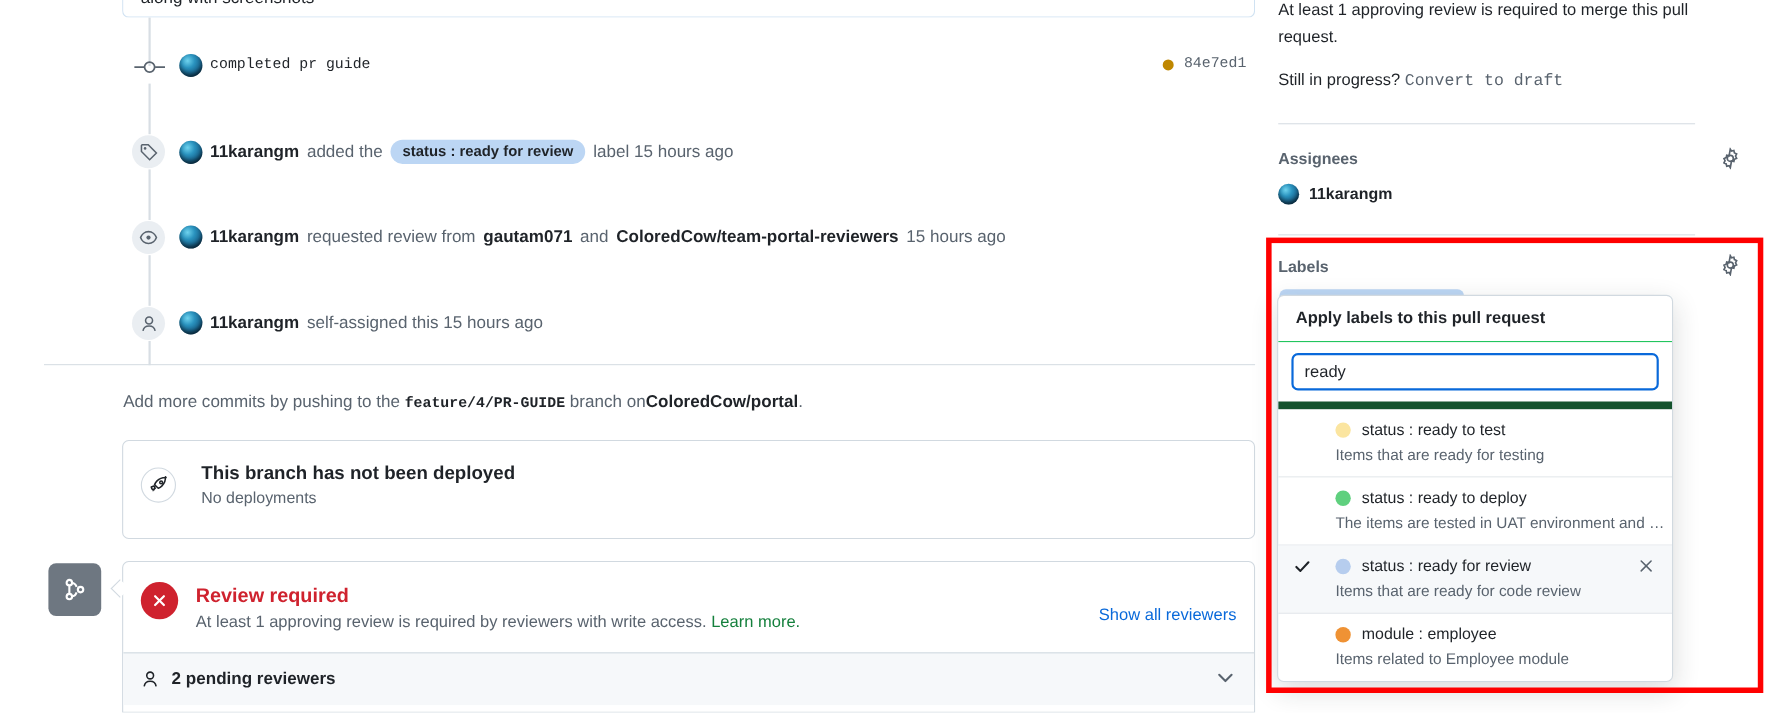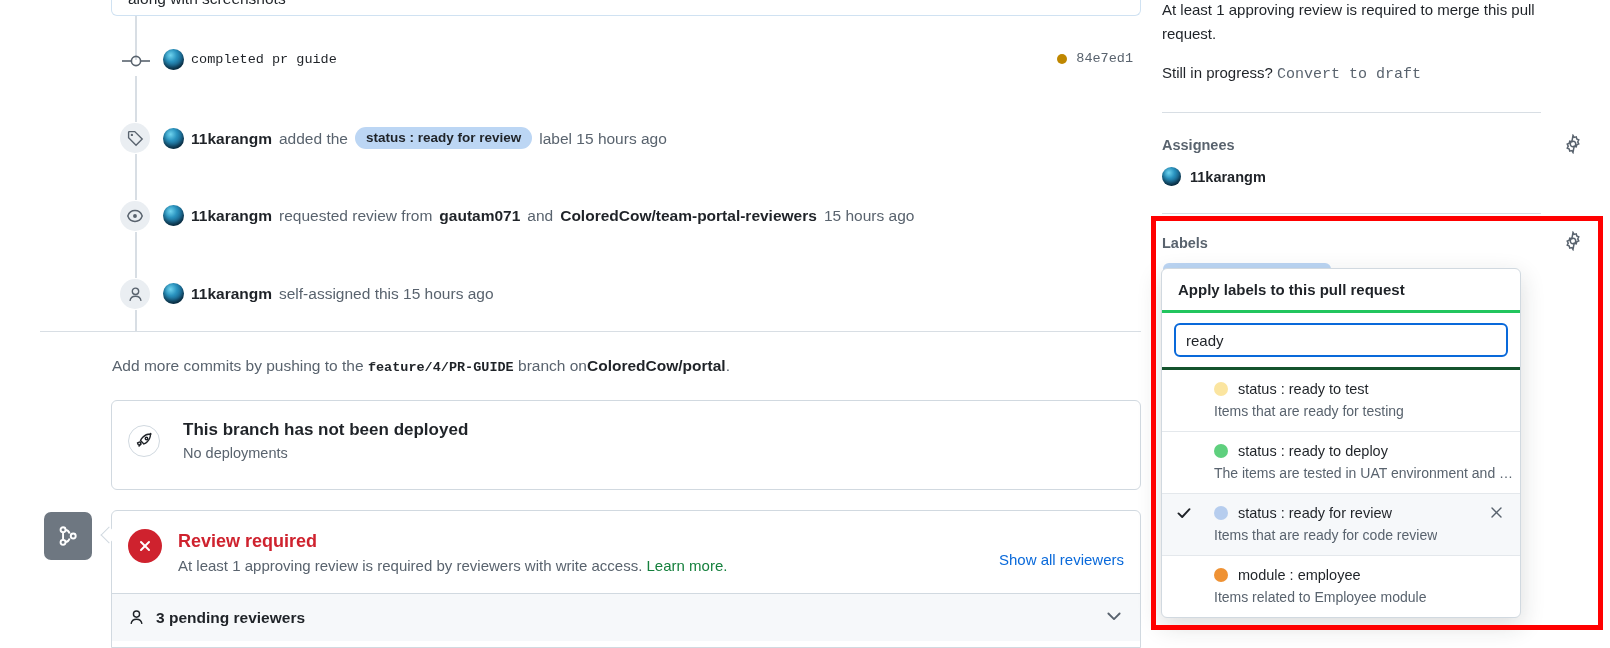--- a/index.html
+++ b/index.html
@@ -294,28 +294,28 @@
     width: 360px;
     background: #fff;
     border: 1px solid #d1d9e0;
     border-radius: 6px;
     box-shadow: 0 8px 24px rgba(31,35,40,.16);
     z-index: 6;
     overflow: hidden;
   }
   .popup-head {
     padding: 12px 16px;
-    border-bottom: 3px solid #22c55e;
+    border-bottom: 1px solid #22c55e;
     font-size: 15px;
     font-weight: 600;
     color: #1f2328;
   }
   .popup-search-wrap {
     padding: 10px 12px;
-    border-bottom: 3px solid #14532d;
+    border-bottom: 7px solid #14532d;
   }
   .popup-search {
     width: 100%;
     height: 34px;
     border: 2px solid #0969da;
     border-radius: 6px;
     padding: 0 10px;
     font-size: 15px;
     font-family: "Liberation Sans", sans-serif;
     color: #1f2328;
@@ -508,21 +508,21 @@
         </div>
         <a class="rr-link" href="#">Show all reviewers</a>
       </div>
       <div class="rr-foot">
         <span style="color:#1f2328;display:flex;">
           <svg width="17" height="17" viewBox="0 0 16 16" fill="none" stroke="currentColor" stroke-width="1.35">
             <circle cx="8" cy="4.8" r="2.9"></circle>
             <path d="M2.9 14c.4-2.7 2.6-4.3 5.1-4.3S12.7 11.3 13.1 14"></path>
           </svg>
         </span>
-        <span class="rr-foot-label">3 pending reviewers</span>
+        <span class="rr-foot-label">2 pending reviewers</span>
         <span class="chev">
           <svg width="20" height="20" viewBox="0 0 16 16" fill="none" stroke="currentColor" stroke-width="1.5" stroke-linecap="round" stroke-linejoin="round">
             <polyline points="3.5,6 8,10.5 12.5,6"></polyline>
           </svg>
         </span>
       </div>
     </div>
 
   </div>
 

